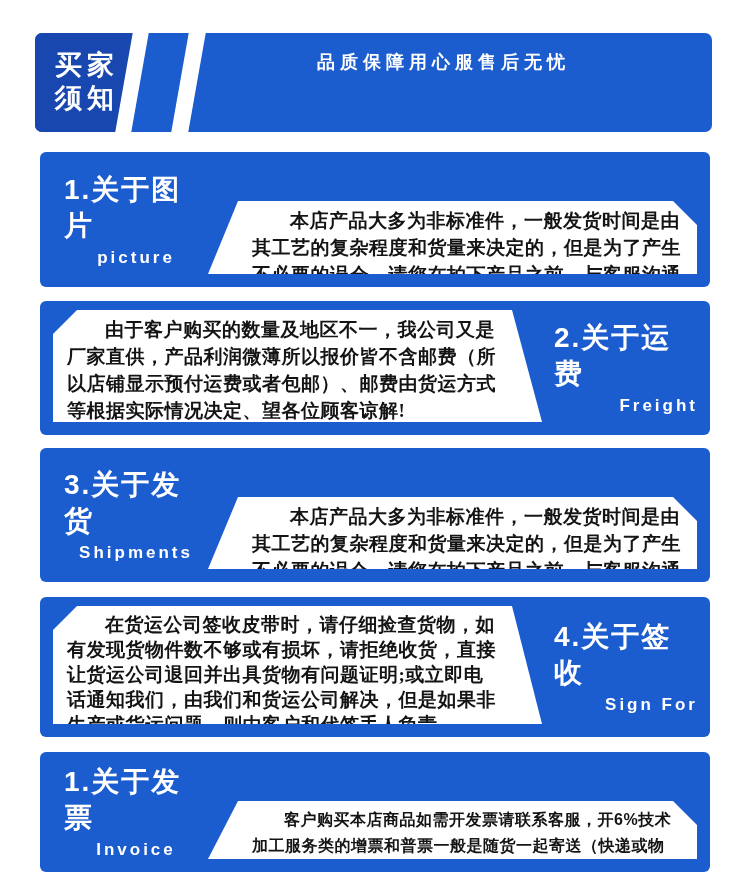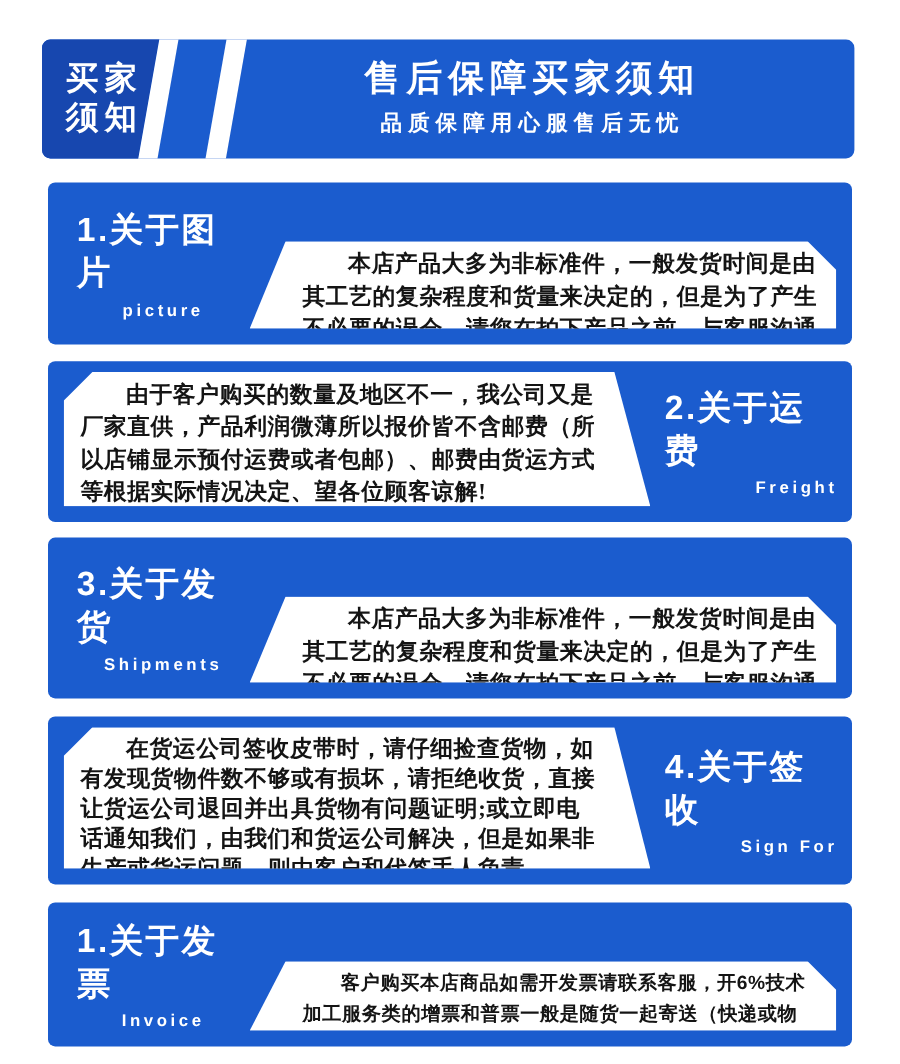--- a/index.html
+++ b/index.html
@@ -72,35 +72,34 @@
   .s4 .sec-body{line-height:25px;}
   .s5 .sec-body{font-size:16px;line-height:26px;}
 
   .sec-label{
     position:absolute;top:0;bottom:0;width:168px;color:#fff;
     display:flex;flex-direction:column;justify-content:center;align-items:center;padding-left:24px;
   }
   .left  .sec-label{left:0;}
   .right .sec-label{right:12px;align-items:flex-end;}
   .sec-title{font-size:28px;font-weight:bold;letter-spacing:2px;line-height:36px;}
-  .sec-sub{font-size:14px;font-weight:bold;letter-spacing:3px;margin-top:4px;}
+  .sec-sub{font-size:17px;font-weight:bold;letter-spacing:3px;margin-top:4px;}
 </style>
 </head>
 <body>
 
 <header class="hdr">
   <div class="hdr-tab"></div>
   <div class="stripe stripe-1"></div>
   <div class="stripe stripe-2"></div>
   <div class="hdr-tab-text">
     <div>买家</div>
     <div>须知</div>
   </div>
   <div class="hdr-main">
-    <div class="hdr-title">售后保障买家须知</div>
     <div class="hdr-subtitle">品质保障用心服售后无忧</div>
   </div>
 </header>
 
 <section class="sec s1 left">
   <div class="sec-label">
     <div class="sec-title">1.关于图片</div>
     <div class="sec-sub">picture</div>
   </div>
   <div class="sec-panel">

